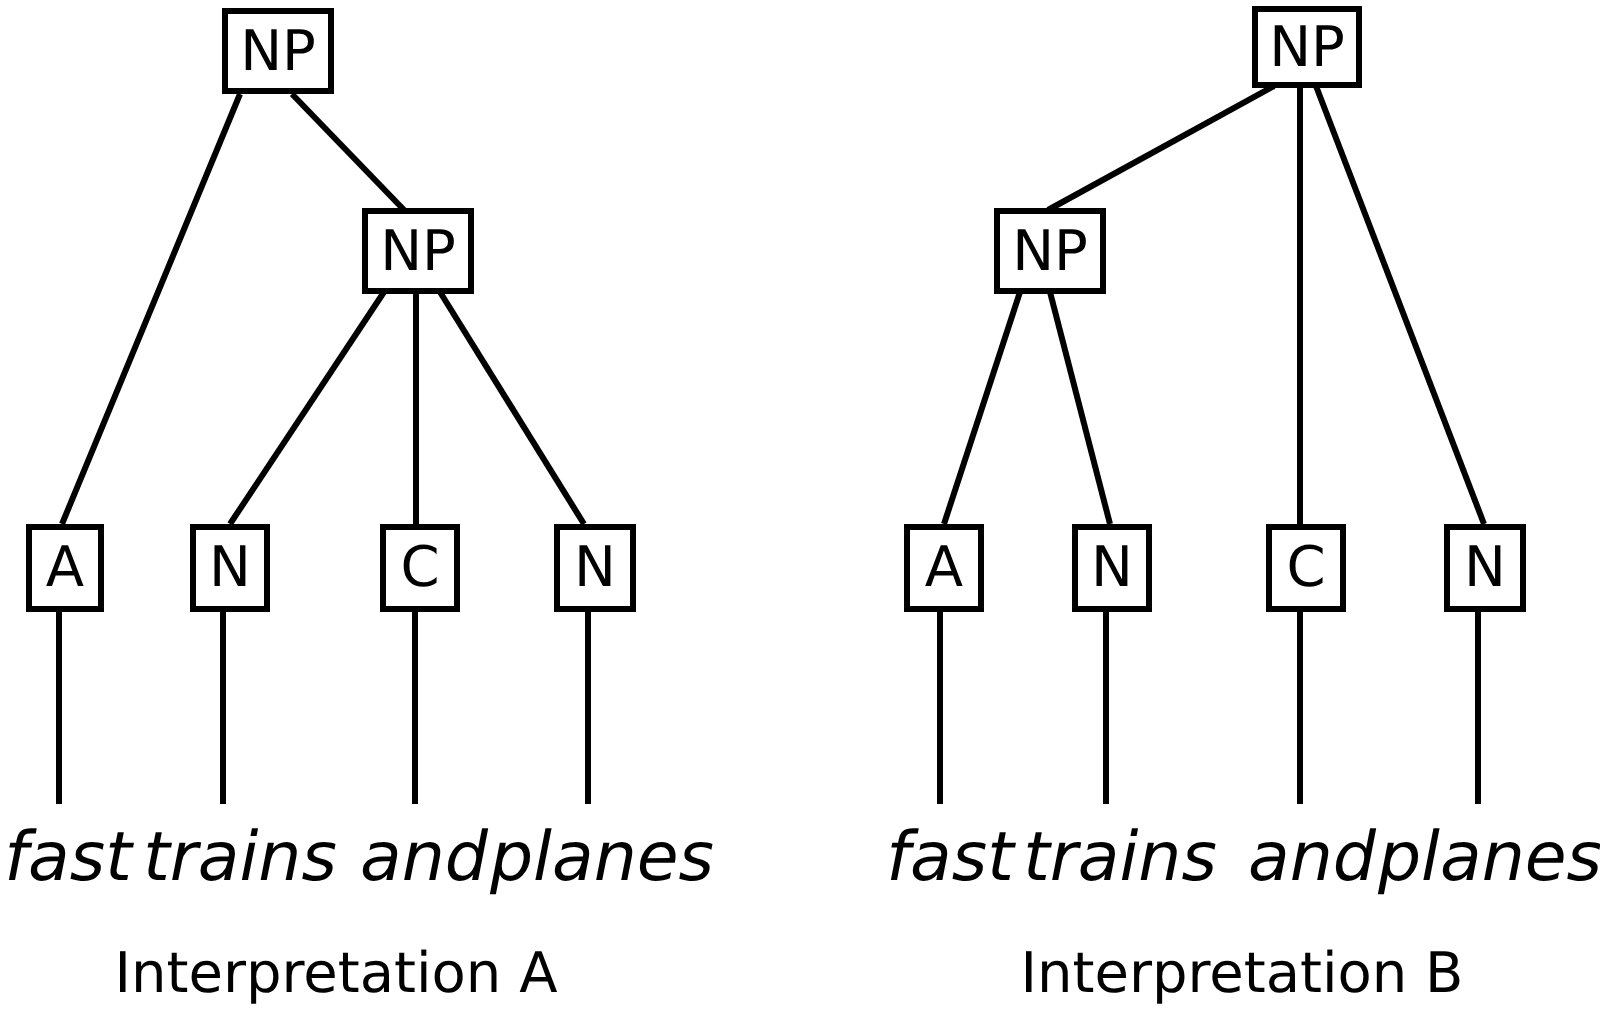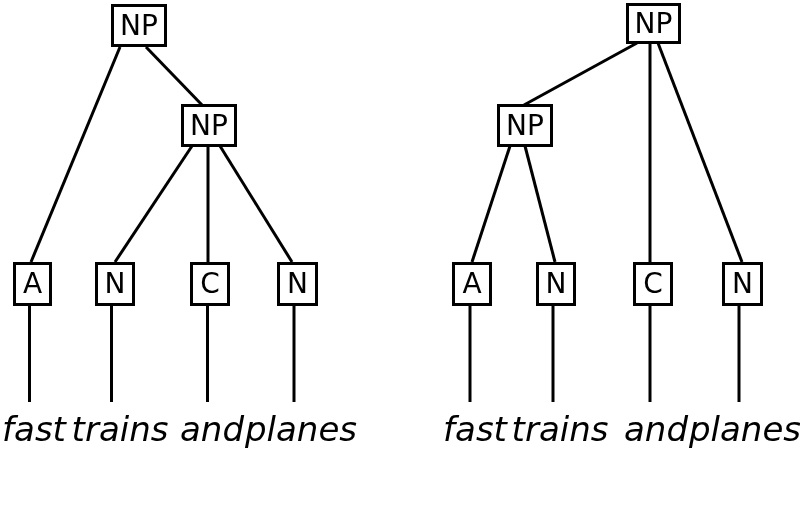--- a/index.html
+++ b/index.html
@@ -73,27 +73,29 @@
   <div class="node" style="left:13px;  top:262px; width:39px; height:44px">A</div>
   <div class="node" style="left:95px;  top:262px; width:40px; height:44px">N</div>
   <div class="node" style="left:190px; top:262px; width:40px; height:44px">C</div>
   <div class="node" style="left:277px; top:262px; width:41px; height:44px">N</div>
 
   <div class="word" style="left:34px;  top:409px">fast</div>
   <div class="word" style="left:120px; top:409px">trains</div>
   <div class="word" style="left:212px; top:409px">and</div>
   <div class="word" style="left:301px; top:409px">planes</div>
 
+  <div class="caption" style="left:168px; top:470px">Interpretation A</div>
 
   <div class="node" style="left:626px; top:3px;   width:55px; height:41px">NP</div>
   <div class="node" style="left:497px; top:104px; width:56px; height:43px">NP</div>
   <div class="node" style="left:452px; top:262px; width:40px; height:44px">A</div>
   <div class="node" style="left:536px; top:262px; width:40px; height:44px">N</div>
   <div class="node" style="left:633px; top:262px; width:40px; height:44px">C</div>
   <div class="node" style="left:722px; top:262px; width:41px; height:44px">N</div>
 
   <div class="word" style="left:475px; top:409px">fast</div>
   <div class="word" style="left:560px; top:409px">trains</div>
   <div class="word" style="left:656px; top:409px">and</div>
   <div class="word" style="left:745px; top:409px">planes</div>
 
+  <div class="caption" style="left:621px; top:470px">Interpretation B</div>
 
 </div>
 
 </body></html>

